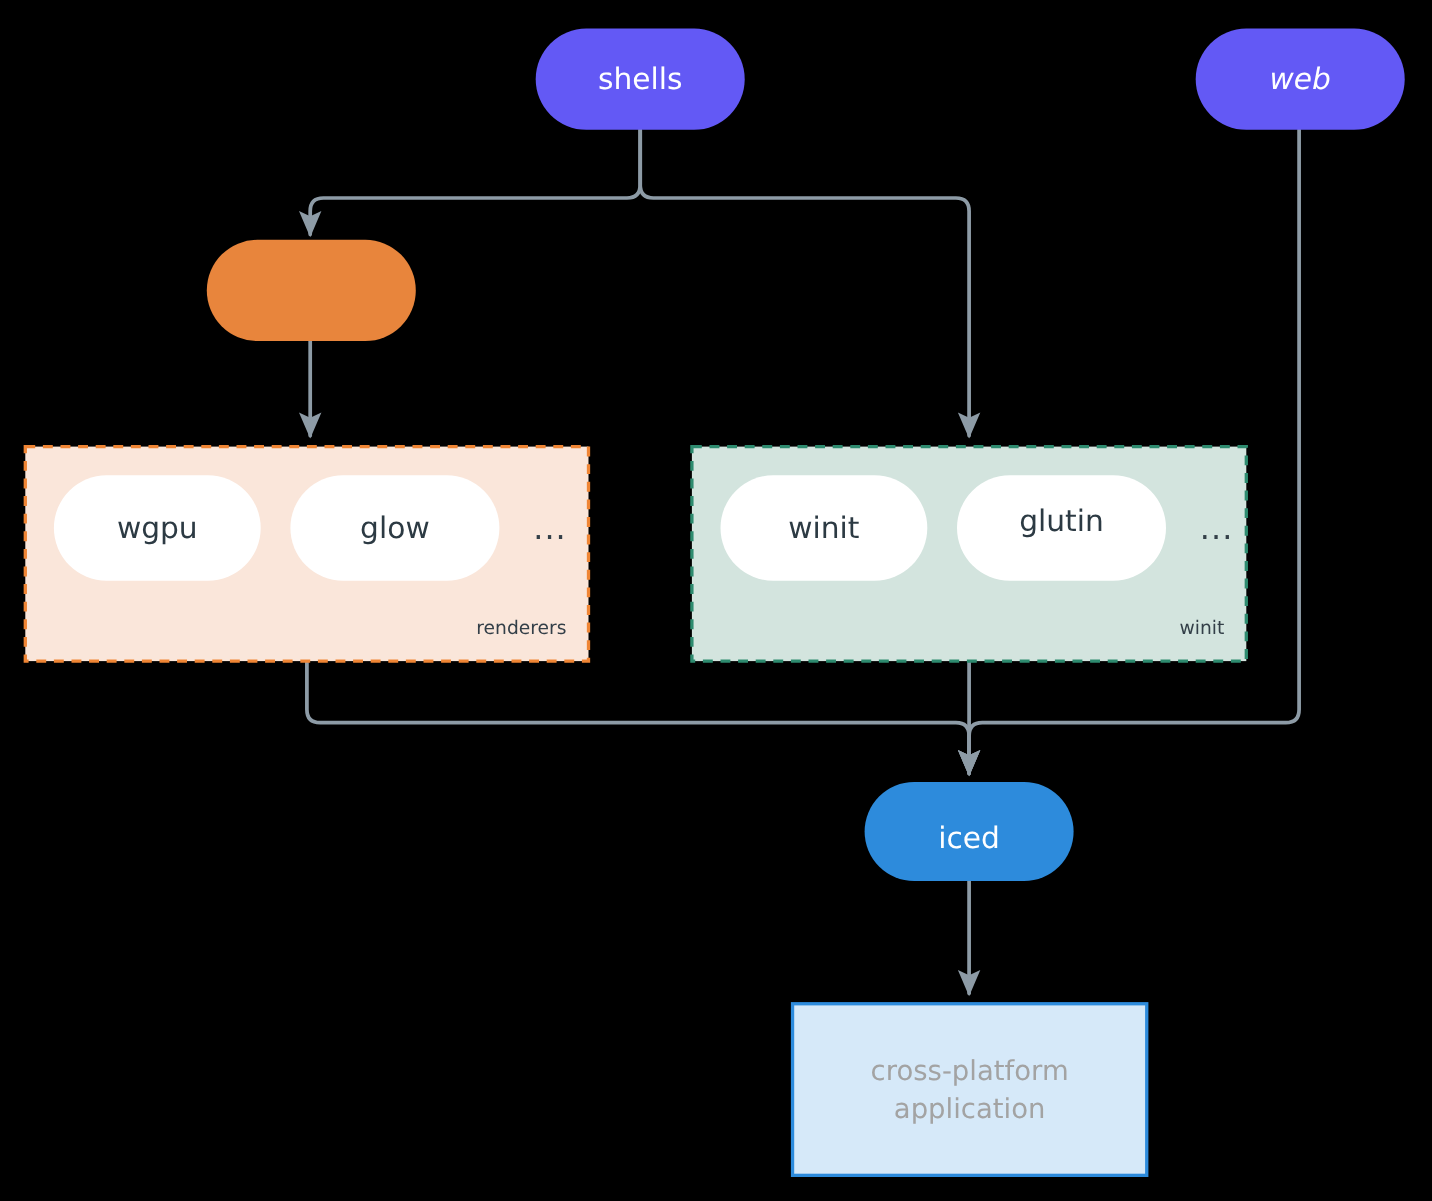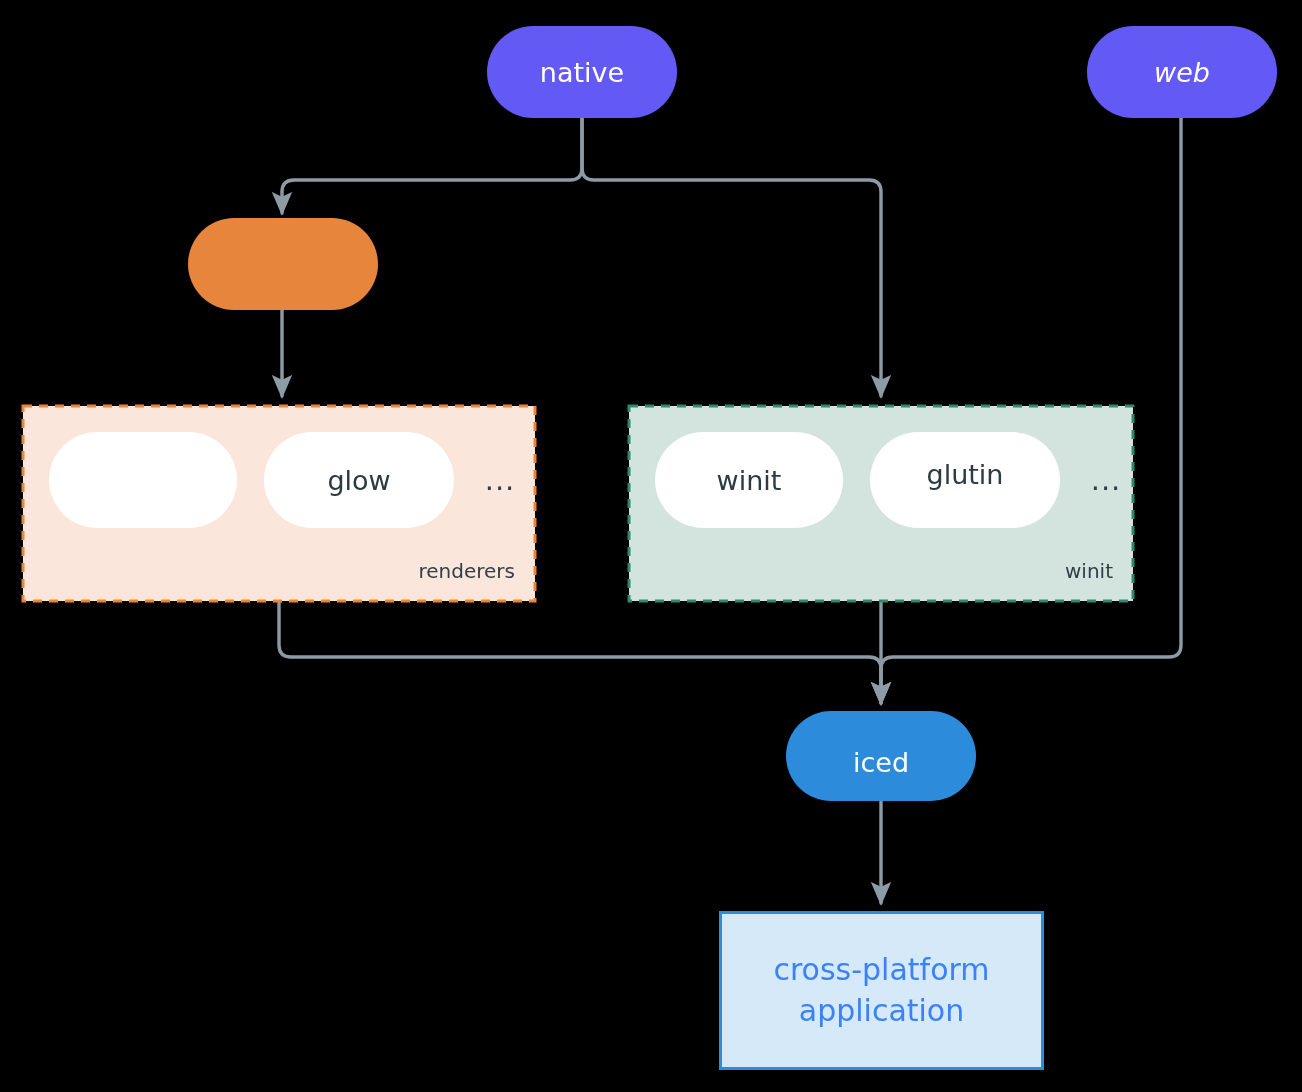--- a/index.html
+++ b/index.html
@@ -38,31 +38,31 @@
   .lbl-pill-white {
     color: #ffffff;
     font-size: 27px;
   }
   .lbl-dark {
     color: #2c3a43;
     font-size: 27px;
   }
   .lbl-group {
     color: #333f48;
-    font-size: 20px;
+    font-size: 17px;
     justify-content: flex-end;
   }
   .lbl-ellipsis {
     color: #333f48;
     font-size: 29px;
     letter-spacing: 1px;
   }
   .lbl-app {
-    color: #3b82f6;
-    font-size: 30px;
+    color: #a3a3a3;
+    font-size: 25px;
     line-height: 1.35;
     flex-direction: column;
   }
 </style>
 </head>
 <body>
 
 <div id="diagram-root">
 
   <svg class="layer" viewBox="0 0 1302 1092">
@@ -108,25 +108,26 @@
     <rect x="264" y="432" width="190" height="96" rx="48" ry="48" fill="#ffffff"></rect>
 
     <rect x="655" y="432" width="188" height="96" rx="48" ry="48" fill="#ffffff"></rect>
     <rect x="870" y="432" width="190" height="96" rx="48" ry="48" fill="#ffffff"></rect>
 
     <rect x="786" y="711" width="190" height="90" rx="45" ry="45" fill="#2d8bdc"></rect>
 
     <rect x="720.5" y="912.5" width="322" height="156" fill="#d6e9f9" stroke="#2d8bdc" stroke-width="3"></rect>
   </svg>
 
-  <div class="node-label lbl-pill-white" style="left:487px; top:26px; width:190px; height:92px;">native</div>
+  <div class="node-label lbl-pill-white" style="left:487px; top:26px; width:190px; height:92px;">shells</div>
 
   <div class="node-label lbl-pill-white" style="left:1087px; top:26px; width:190px; height:92px;font-style:italic;">web</div>
 
 
+  <div class="node-label lbl-dark" style="left:49px; top:432px; width:188px; height:96px;">wgpu</div>
 
   <div class="node-label lbl-dark" style="left:264px; top:432px; width:190px; height:96px;">glow</div>
 
   <div class="node-label lbl-ellipsis" style="left:478px; top:460px; width:44px; height:40px;">...</div>
 
   <div class="node-label lbl-group" style="left:335px; top:556px; width:180px; height:30px;">renderers</div>
 
   <div class="node-label lbl-dark" style="left:655px; top:432px; width:188px; height:96px;">winit</div>
 
   <div class="node-label lbl-dark" style="left:870px; top:432px; width:190px; height:84px;">glutin</div>

